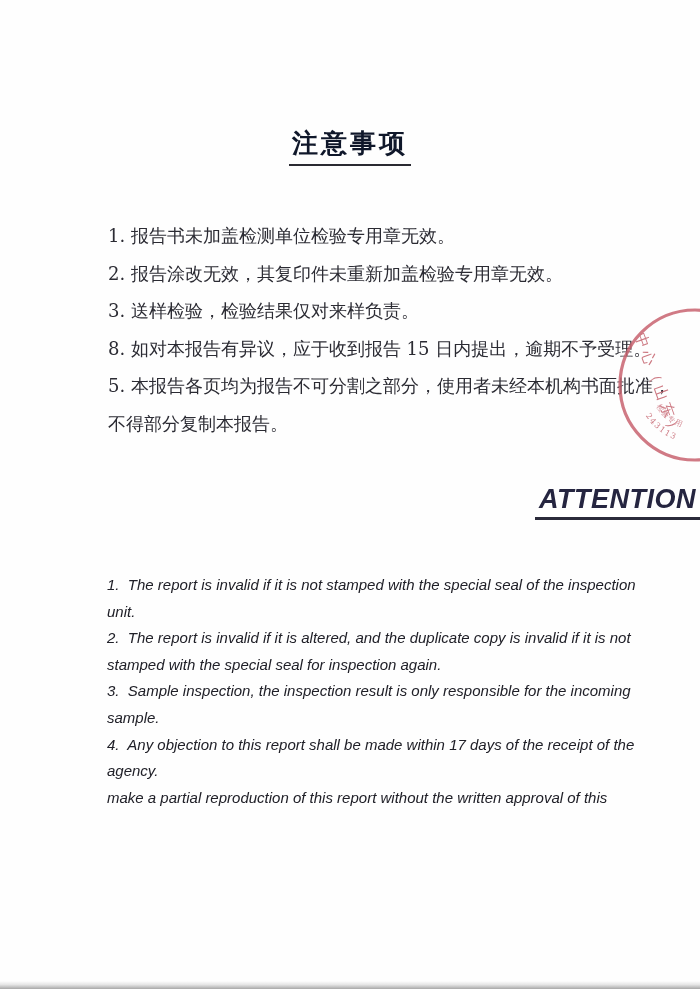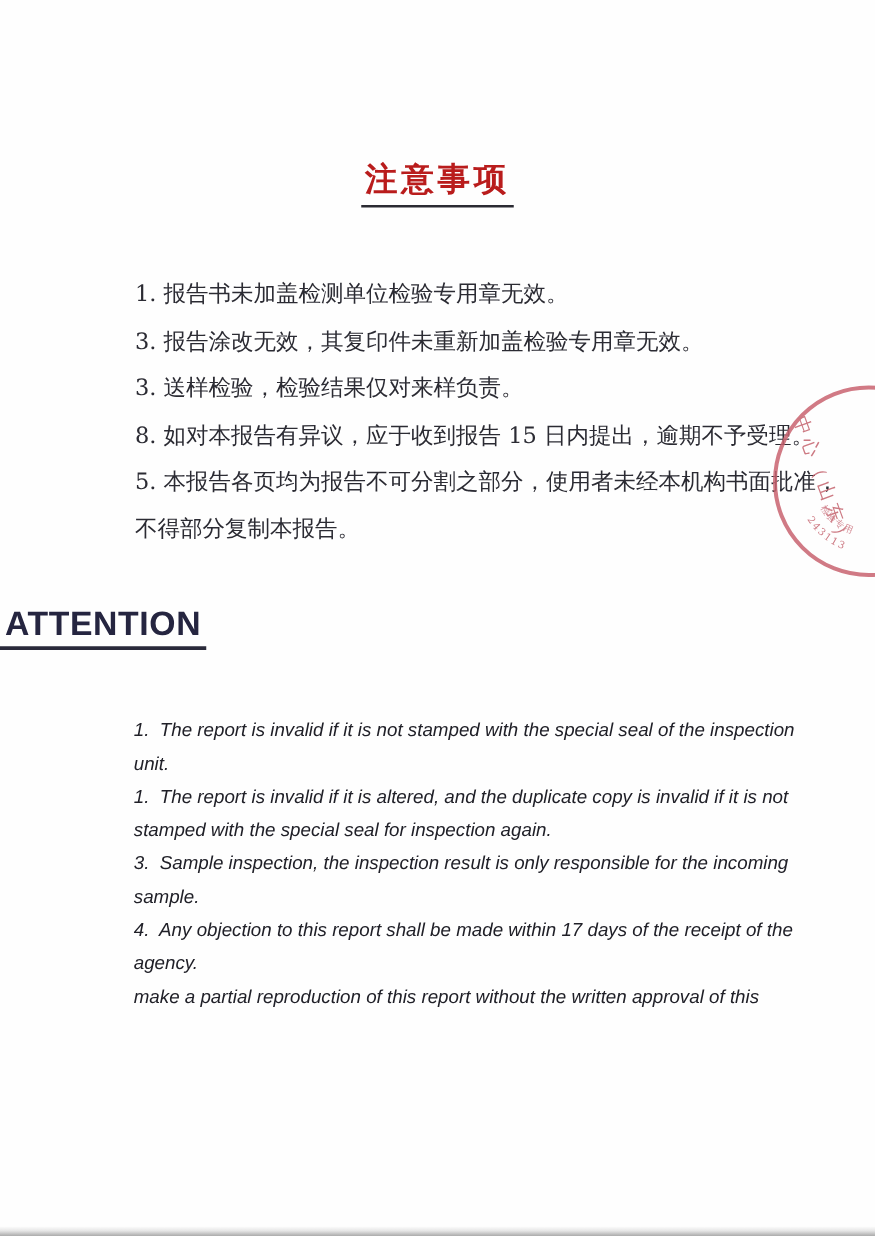--- a/index.html
+++ b/index.html
@@ -18,21 +18,21 @@
     top: 126px;
     left: 0;
     width: 100%;
     text-align: center;
   }
   .cn-title {
     display: inline-block;
     font-family: "DejaVu Serif", serif;
     font-weight: bold;
     font-size: 26px;
-    color: #b91c1c;
+    color: #0f172a;
     letter-spacing: 3px;
     border-bottom: 2px solid #2a2a32;
     padding: 0 3px 3px 3px;
   }
 
   
   .cn-list {
     position: absolute;
     top: 217px;
     left: 108px;
@@ -47,21 +47,22 @@
     white-space: pre;
     overflow: visible;
   }
 
   
   .en-title-wrap {
     position: absolute;
     top: 484px;
     left: 0;
     width: 100%;
-    text-align: left;
+    text-align: right;
+    font-style: italic;
   }
   .en-title {
     display: inline-block;
     font-family: "Liberation Sans", sans-serif;
     font-weight: bold;
     font-size: 27px;
     color: #252540;
     letter-spacing: 0.5px;
     border-bottom: 3px solid #2a2a3a;
     padding: 0 4px 2px 4px;
@@ -111,35 +112,35 @@
 <body>
 
 <div class="page">
 
   <div class="cn-title-wrap">
     <span class="cn-title">注意事项</span>
   </div>
 
   <div class="cn-list">
     <div class="cn-line">1. 报告书未加盖检测单位检验专用章无效。</div>
-    <div class="cn-line">3. 报告涂改无效，其复印件未重新加盖检验专用章无效。</div>
+    <div class="cn-line">2. 报告涂改无效，其复印件未重新加盖检验专用章无效。</div>
     <div class="cn-line">3. 送样检验，检验结果仅对来样负责。</div>
     <div class="cn-line">8. 如对本报告有异议，应于收到报告 15 日内提出，逾期不予受理。</div>
     <div class="cn-line">5. 本报告各页均为报告不可分割之部分，使用者未经本机构书面批准，</div>
     <div class="cn-line">不得部分复制本报告。</div>
   </div>
 
   <div class="en-title-wrap">
     <span class="en-title">ATTENTION</span>
   </div>
 
   <div class="en-list">
     <div class="en-line">1.  The report is invalid if it is not stamped with the special seal of the inspection</div>
     <div class="en-line">unit.</div>
-    <div class="en-line">1.  The report is invalid if it is altered, and the duplicate copy is invalid if it is not</div>
+    <div class="en-line">2.  The report is invalid if it is altered, and the duplicate copy is invalid if it is not</div>
     <div class="en-line">stamped with the special seal for inspection again.</div>
     <div class="en-line">3.  Sample inspection, the inspection result is only responsible for the incoming</div>
     <div class="en-line">sample.</div>
     <div class="en-line">4.  Any objection to this report shall be made within 17 days of the receipt of the</div>
     <div class="en-line">agency.</div>
     <div class="en-line">make a partial reproduction of this report without the written approval of this</div>
   </div>
 
   <svg class="seal" viewBox="0 0 105 200" width="105" height="200">
     <defs>

